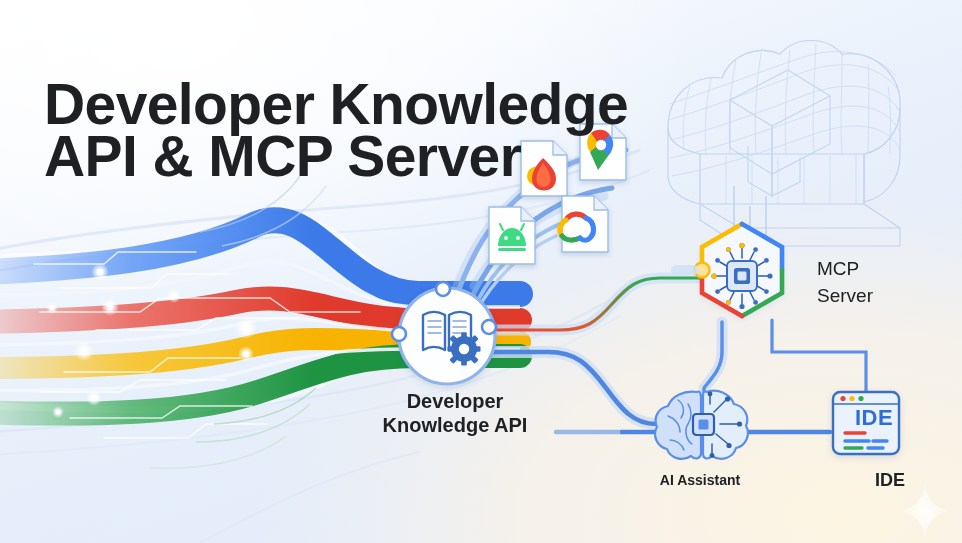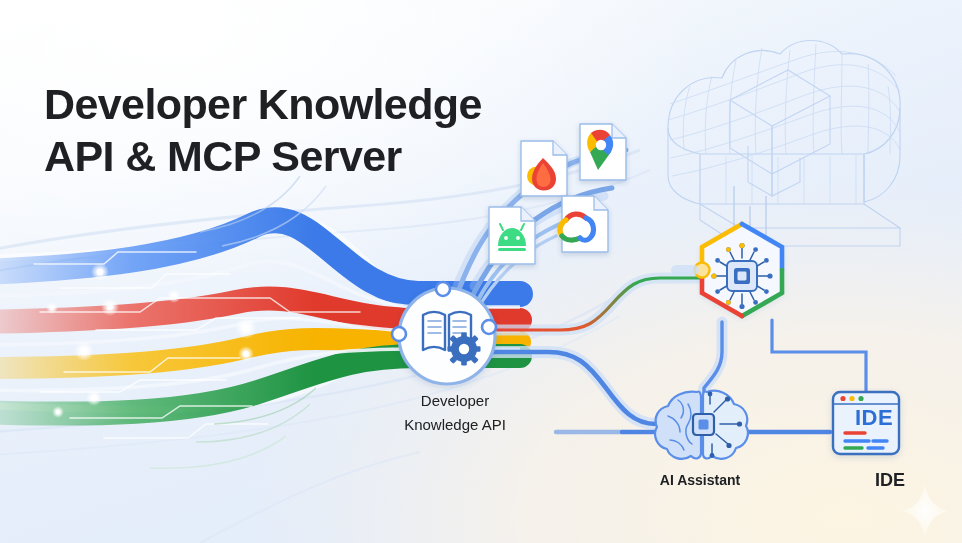--- a/index.html
+++ b/index.html
@@ -6,27 +6,27 @@
   body{
     width:962px;height:543px;overflow:hidden;
     font-family:"Liberation Sans", sans-serif;
     position:relative;background:#eef3fb;
   }
   #stage{position:absolute;inset:0;width:962px;height:543px;}
   #bg{position:absolute;inset:0;}
   #art{position:absolute;inset:0;}
   .ttl{
     position:absolute;left:44px;top:78px;
-    font-size:43px;font-weight:700;line-height:52px;
+    font-size:57px;font-weight:700;line-height:52px;
     color:#1f2023;letter-spacing:-0.6px;white-space:pre-line;
   }
   .nodelabel{
     position:absolute;color:#202124;text-align:center;white-space:pre-line;
   }
-  #lbl-api{left:330px;top:389px;width:250px;font-size:15px;font-weight:400;line-height:24px;}
+  #lbl-api{left:330px;top:389px;width:250px;font-size:20px;font-weight:700;line-height:24px;}
   #lbl-mcp{left:817px;top:255px;width:140px;font-size:19px;font-weight:400;line-height:27px;text-align:left;}
   #lbl-ai{left:600px;top:468px;width:200px;font-size:14px;font-weight:700;line-height:24px;}
   #lbl-ide{left:820px;top:468px;width:140px;font-size:18px;font-weight:700;line-height:24px;}
   #ide-text{
     position:absolute;left:843px;top:405px;width:62px;text-align:center;
     font-size:22px;font-weight:700;color:#2d6fd6;letter-spacing:0.5px;
   }
 </style>
 </head>
 <body>
@@ -472,20 +472,22 @@
                C922,522 916,515 902,511 C916,507 922,500 925,484 Z" fill="url(#sparkGrad)"></path>
     </g>
   </svg>
 
   <div class="ttl">Developer Knowledge
 API &amp; MCP Server</div>
 
   <div class="nodelabel" id="lbl-api">Developer
 Knowledge API</div>
 
+  <div class="nodelabel" id="lbl-mcp">MCP
+Server</div>
 
   <div class="nodelabel" id="lbl-ai">AI Assistant</div>
 
   <div class="nodelabel" id="lbl-ide">IDE</div>
 
   <div id="ide-text">IDE</div>
 
 </div>
 
 </body></html>

